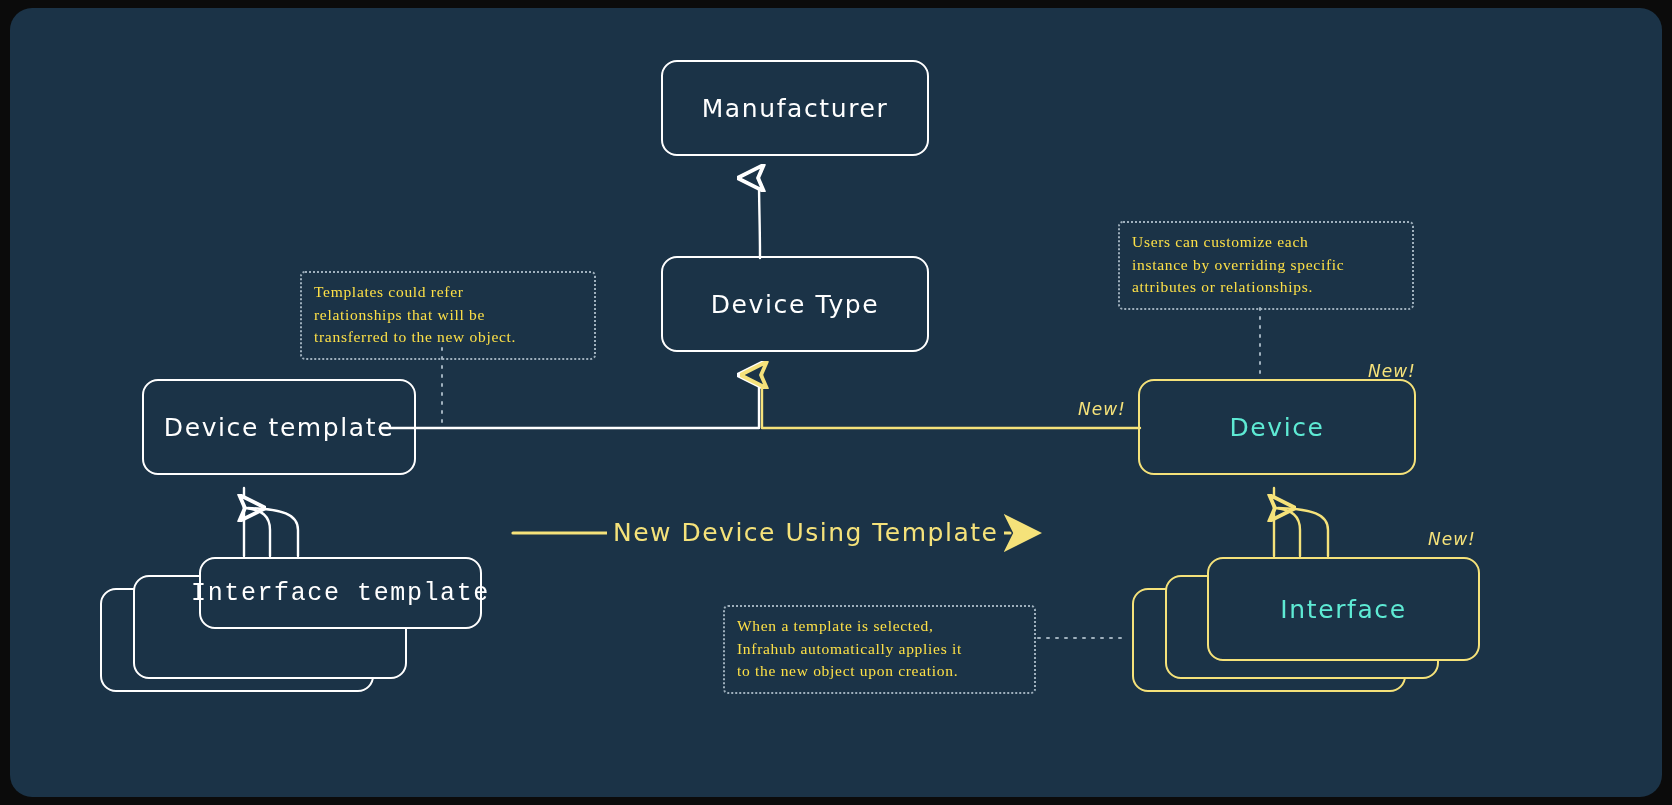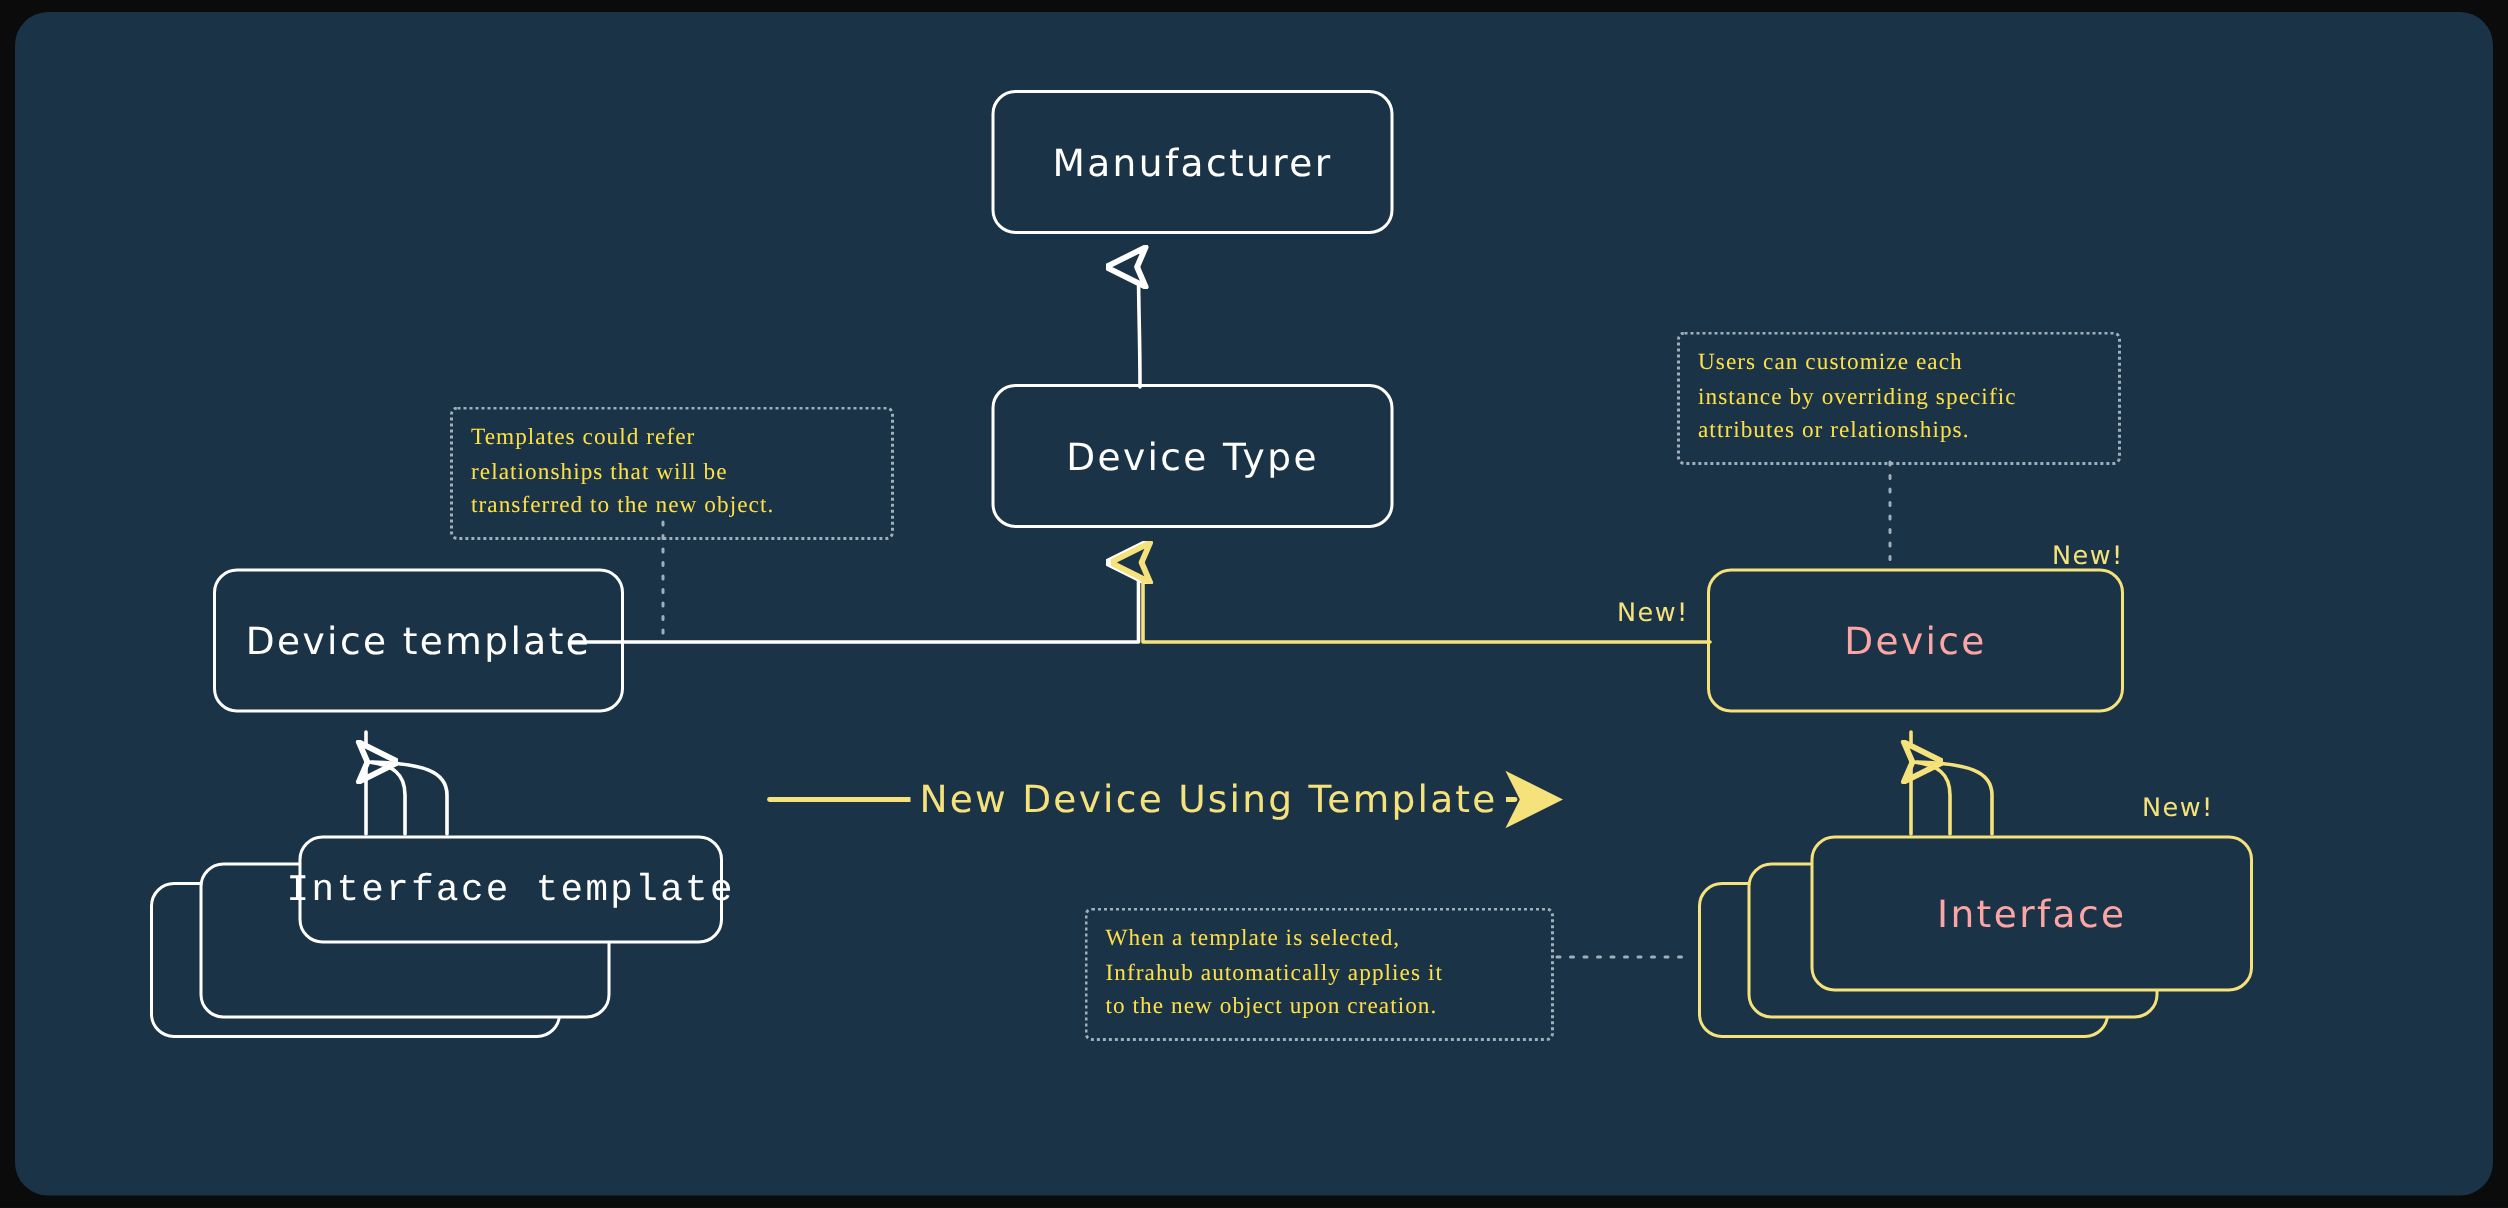--- a/index.html
+++ b/index.html
@@ -12,40 +12,40 @@
   #canvas{position:absolute;inset:0;}
   svg.layer{position:absolute;left:0;top:0;width:1652px;height:789px;overflow:visible;}
 
   .node{
     position:absolute;display:flex;align-items:center;justify-content:center;
     border-radius:16px;box-sizing:border-box;
     font-family:"DejaVu Sans",sans-serif;
     letter-spacing:1.6px;
   }
   .node.white{border:2.6px solid #ffffff;color:#ffffff;margin-left:36px;}
-  .node.yellow{border:2.6px solid #f5e27a;color:#fca5a5;}
+  .node.yellow{border:2.6px solid #f5e27a;color:#5eead4;}
   .node .lbl{font-size:25px;font-weight:400;white-space:nowrap;}
 
   .shadowcard{
     position:absolute;border-radius:16px;box-sizing:border-box;background:#1b3347;
   }
   .shadowcard.white{border:2.6px solid #ffffff;}
   .shadowcard.yellow{border:2.6px solid #f5e27a;}
 
   .note{
     position:absolute;box-sizing:border-box;
     border:2px dotted #9fb0bd;border-radius:5px;
     color:#fde047;font-size:15.5px;line-height:22.5px;
     padding:8px 12px 9px 12px;letter-spacing:0.7px;
     font-family:Liberation Serif, serif;
     background:transparent;white-space:pre-line;
   }
 
   .newtag{
-    position:absolute;color:#f5e27a;font-size:17px;
+    position:absolute;color:#f5e27a;font-size:17px;font-style:italic;
     letter-spacing:1px;font-family:"DejaVu Sans",sans-serif;white-space:nowrap;
   }
   .arrowlabel{
     position:absolute;color:#f5e27a;font-size:25px;letter-spacing:1.5px;
     font-family:"DejaVu Sans",sans-serif;white-space:nowrap;
     background:#1b3347;padding:0 6px;
   }
 </style>
 </head>
 <body>
@@ -113,21 +113,21 @@
       <div class="node white" style="left:153px;top:549px;width:283px;height:72px;background:#1b3347;font-family:Liberation Mono, monospace;">
         <span class="lbl">Interface template</span>
       </div>
 
       <div class="node yellow" style="left:1128px;top:371px;width:278px;height:96px;">
         <span class="lbl">Device</span>
       </div>
 
       <div class="shadowcard yellow" style="left:1122px;top:580px;width:274px;height:104px;"></div>
       <div class="shadowcard yellow" style="left:1155px;top:567px;width:274px;height:104px;"></div>
-      <div class="node yellow" style="left:1197px;top:549px;width:295px;height:104px;background:#1b3347;">
+      <div class="node yellow" style="left:1197px;top:549px;width:273px;height:104px;background:#1b3347;">
         <span class="lbl">Interface</span>
       </div>
 
       <div class="newtag" style="left:1358px;top:353px;">New!</div>
       <div class="newtag" style="left:1064px;top:391px;background:#1b3347;padding:0 4px;">New!</div>
       <div class="newtag" style="left:1418px;top:521px;">New!</div>
 
       <div class="arrowlabel" style="left:573px;top:510px;margin-left:24px;">New Device Using Template</div>
 
       <div class="note" style="left:290px;top:263px;width:296px;">Templates could refer

